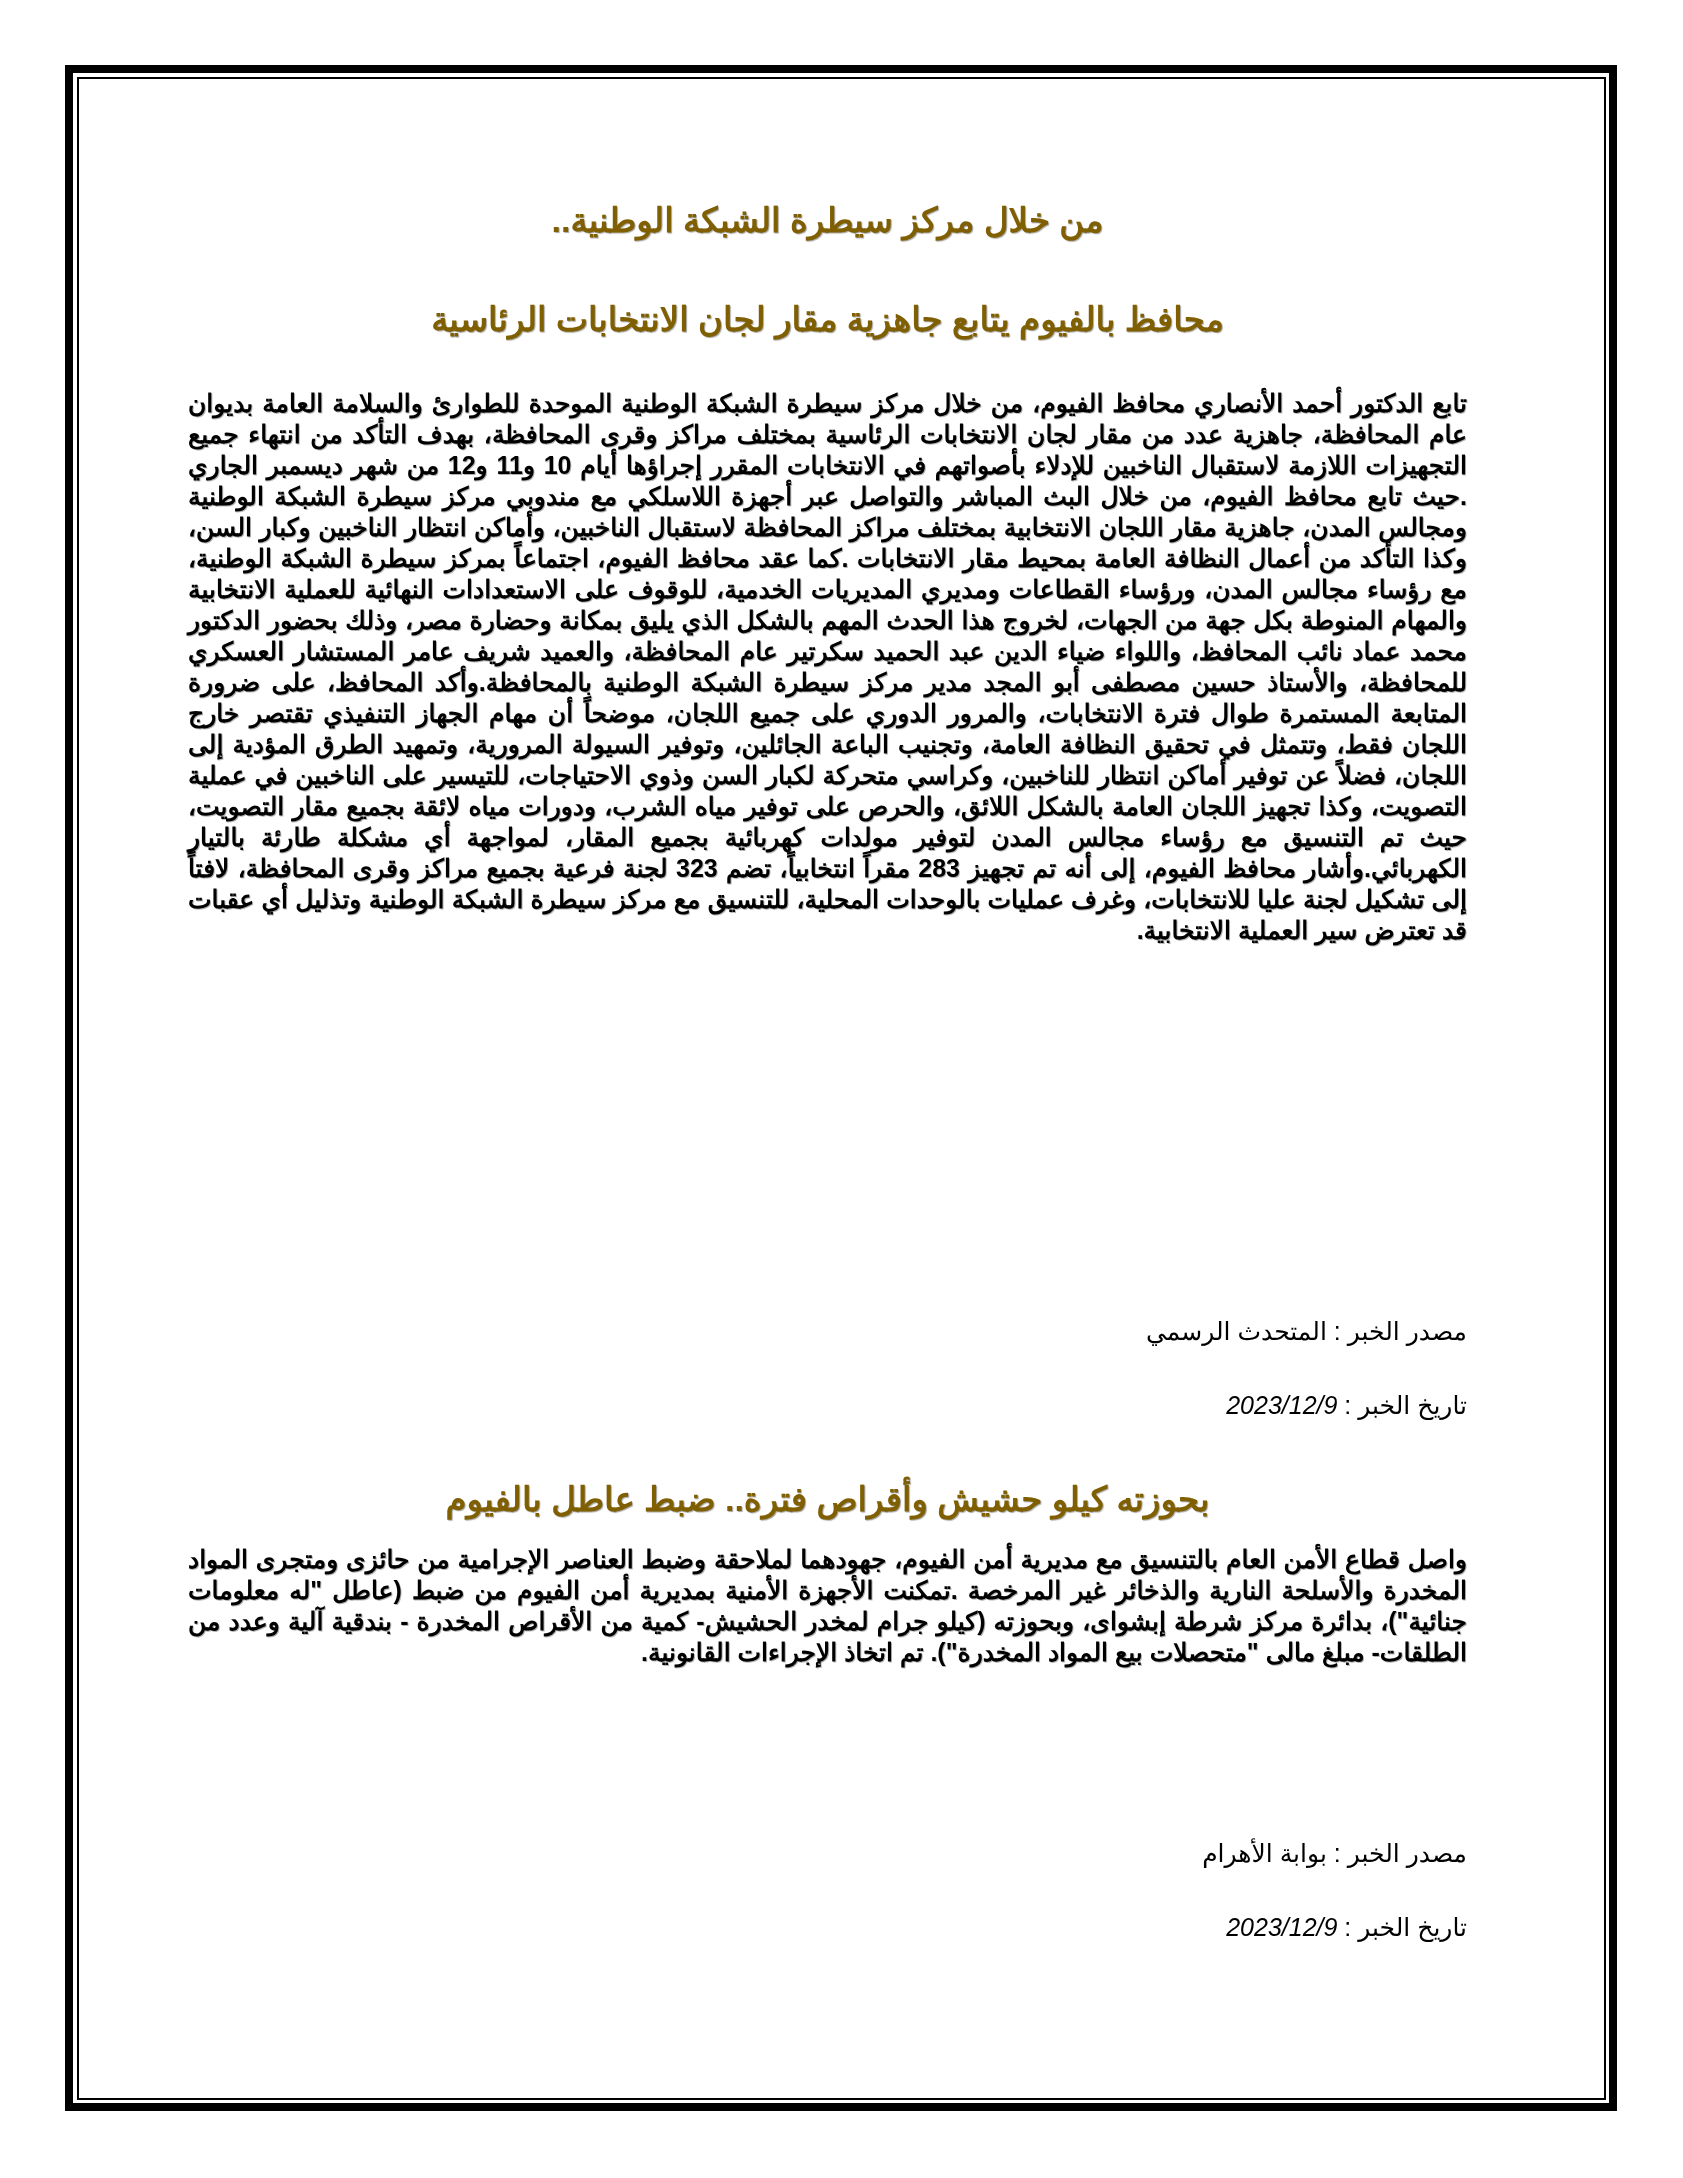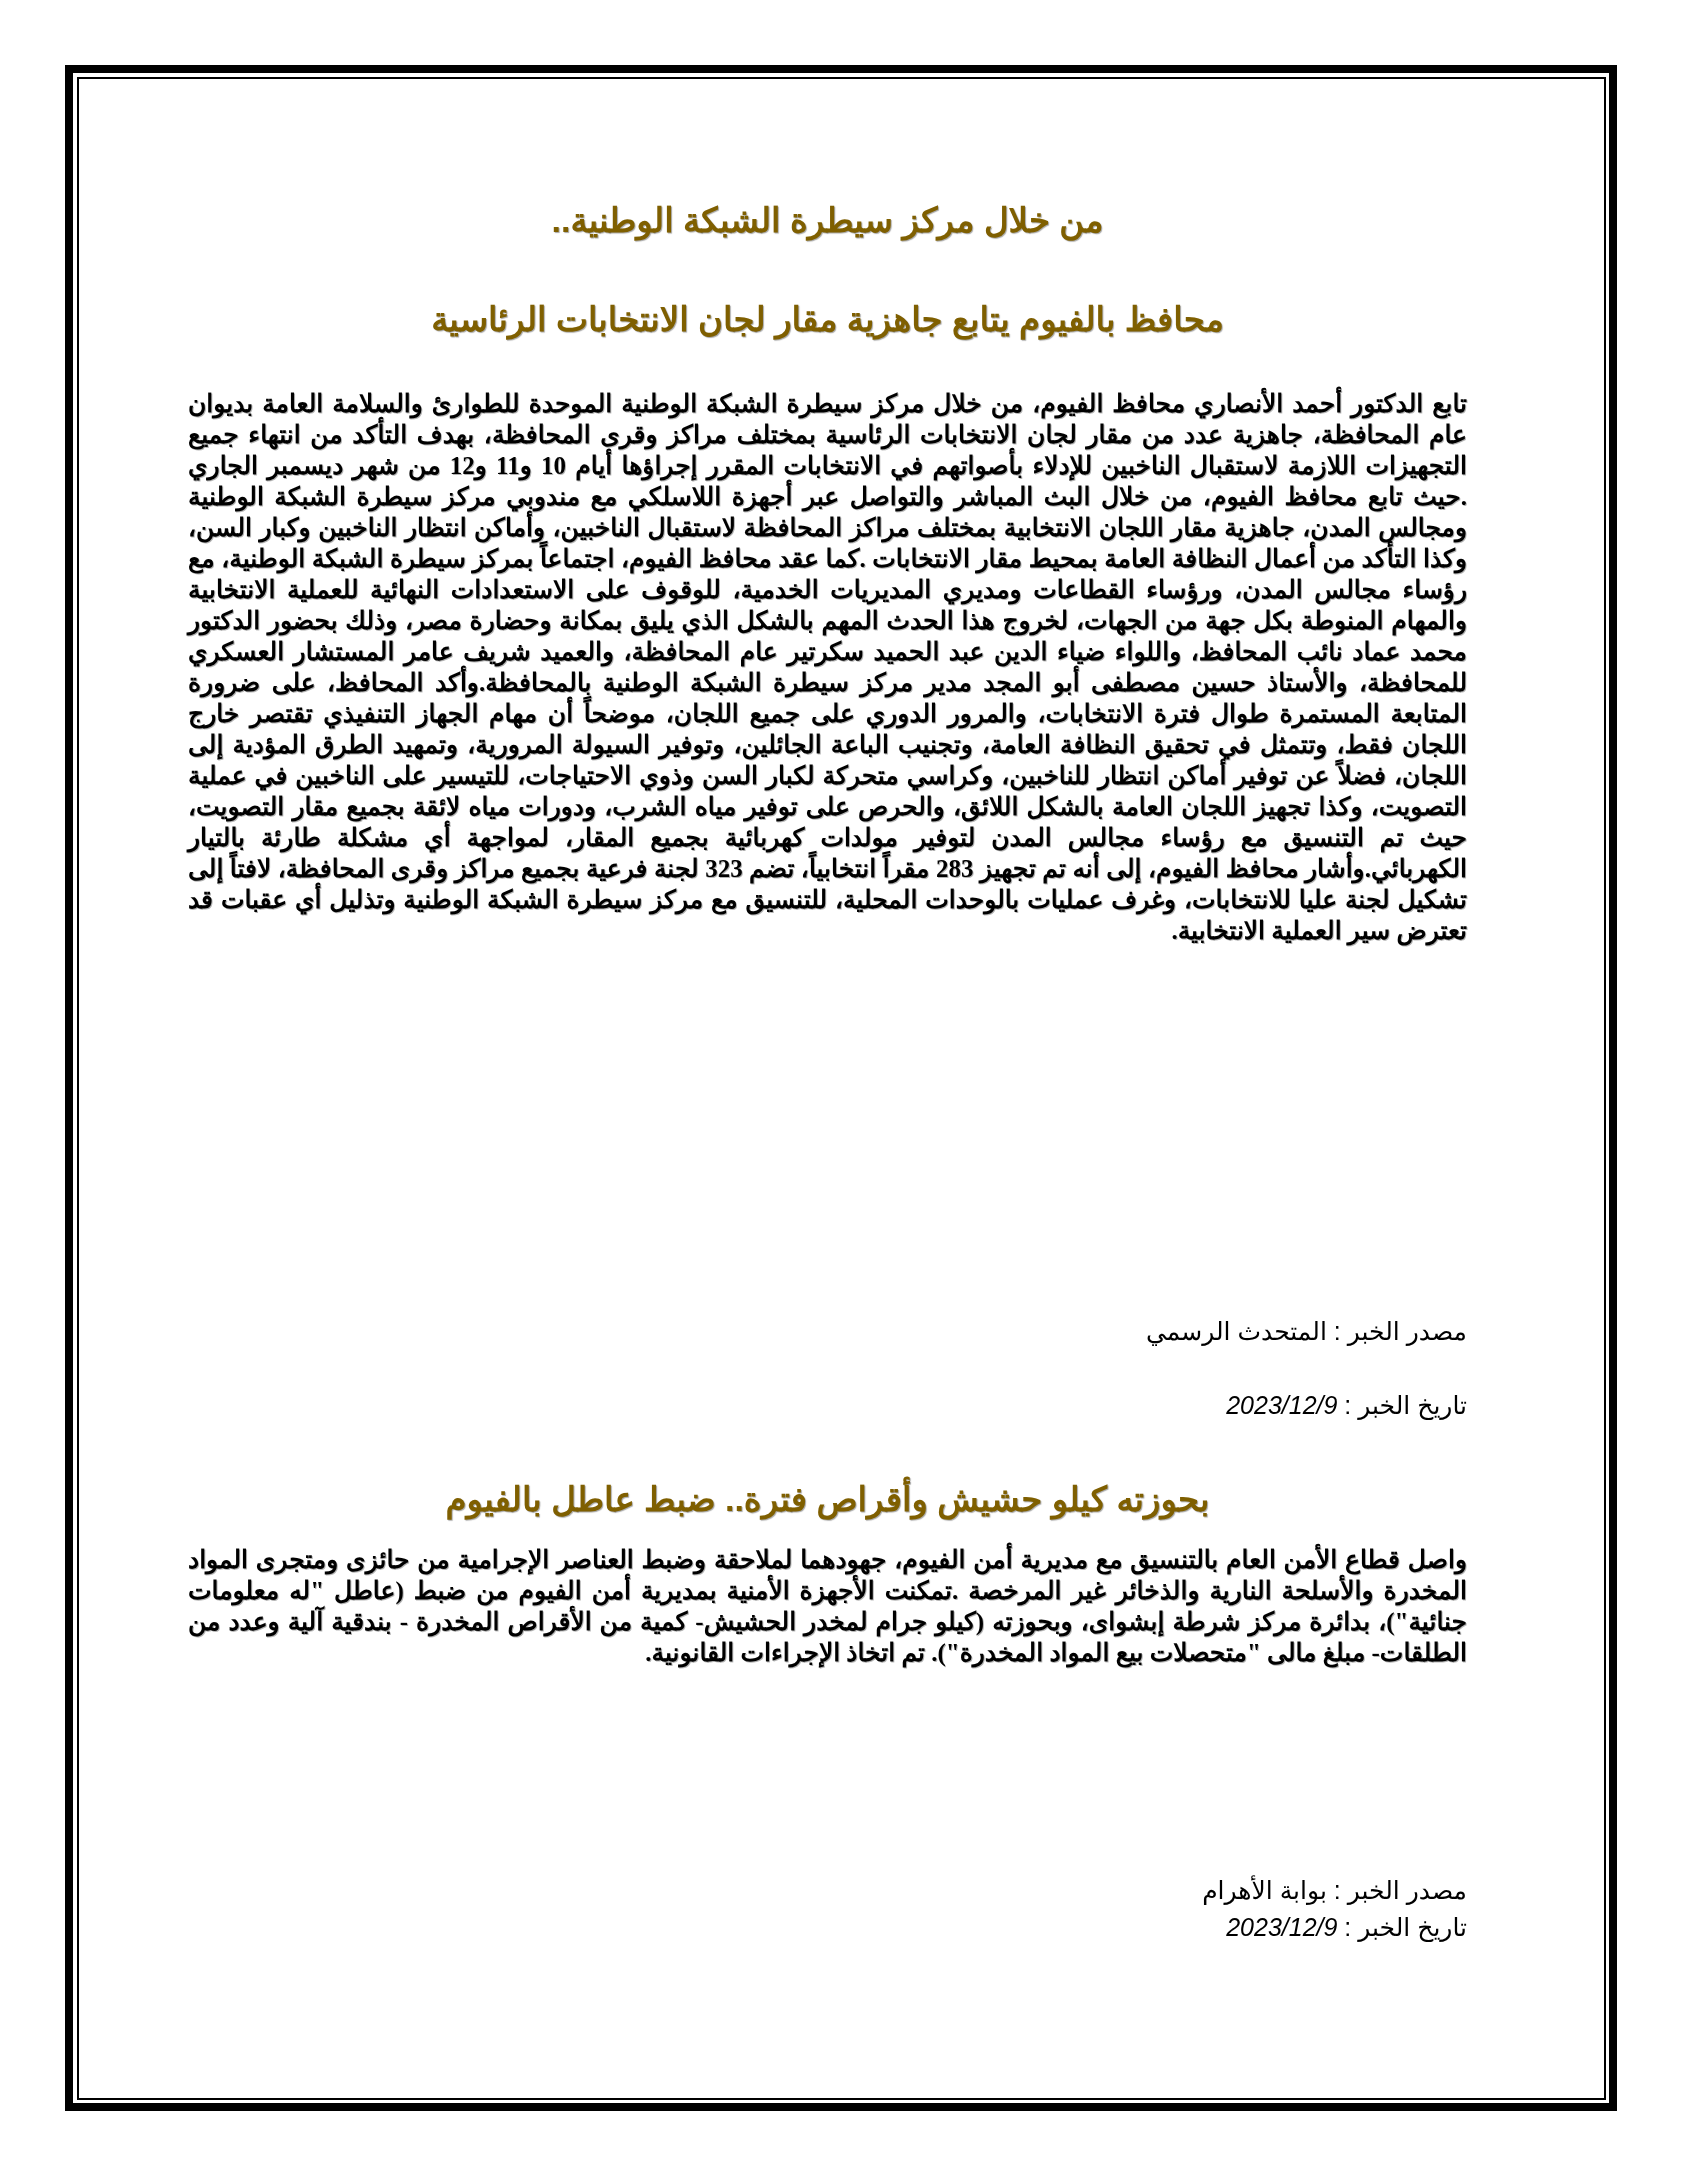--- a/index.html
+++ b/index.html
@@ -66,40 +66,40 @@
       text-shadow: 1px 1px 1px rgba(0,0,0,0.35);
     }
     .headline-1 { top: 295px; }
     .headline-2 { top: 1475px; }
     .body-text {
       position: absolute;
       left: 0;
       width: 1279px;
       text-align: justify;
       text-align-last: right;
-      font-family: Liberation Serif, serif;
+      font-family: Liberation Sans, sans-serif;
       font-weight: bold;
       font-size: 25px;
       line-height: 31px;
       text-shadow: 1px 1px 0 rgba(0,0,0,0.3);
       margin: 0;
     }
     .body-1 { top: 388px; }
     .body-2 { top: 1544px; }
     .meta-line {
       position: absolute;
       right: 0;
       font-family: "Liberation Sans", sans-serif;
       font-size: 25px;
       line-height: 32px;
       white-space: nowrap;
     }
     .meta-1-source { top: 1315px; }
     .meta-1-date   { top: 1389px; }
-    .meta-2-source { top: 1837px; margin-top: 37px; }
+    .meta-2-source { top: 1837px; }
     .meta-2-date   { top: 1911px; }
     .meta-label, .meta-sep, .meta-value { display: inline; }
     .date-value {
       direction: ltr;
       unicode-bidi: embed;
       display: inline-block;
       font-style: italic;
     }
   </style>
 </head>

